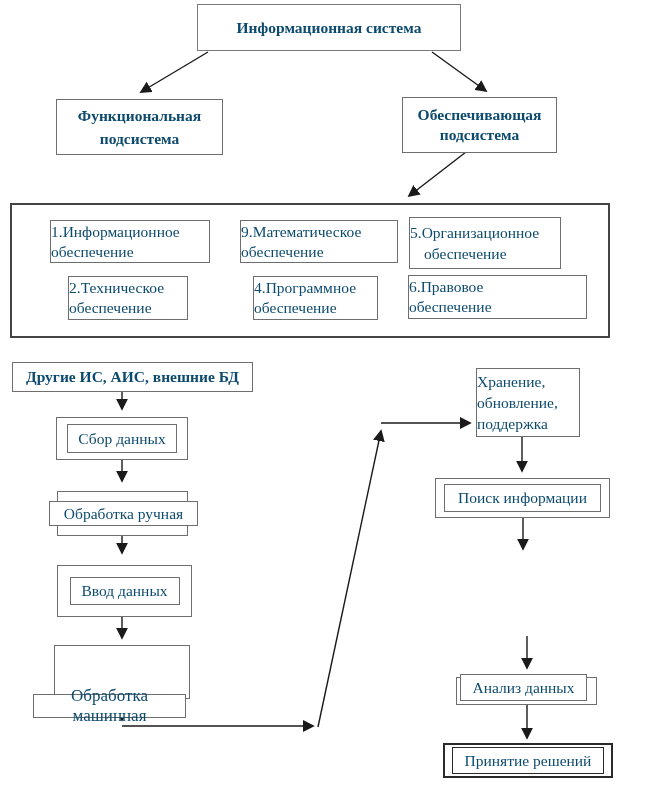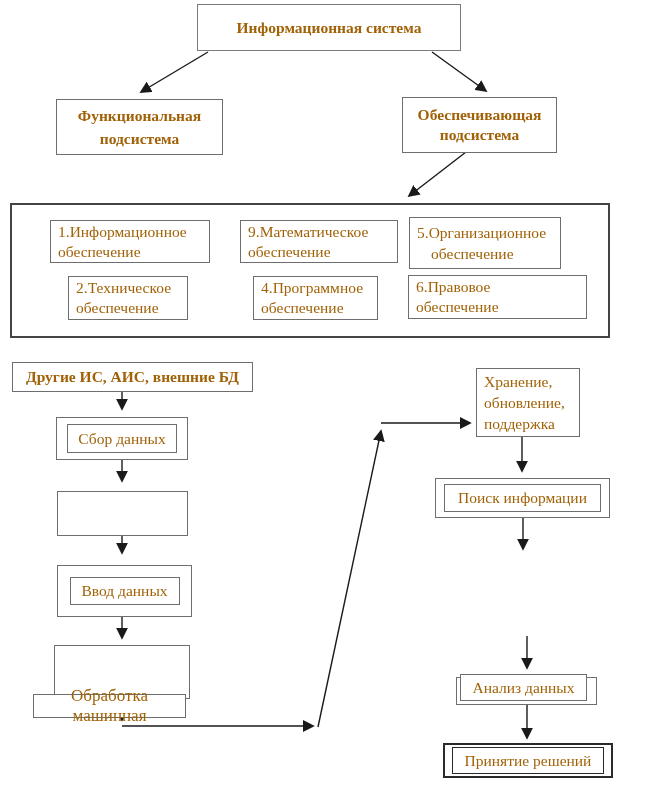--- a/index.html
+++ b/index.html
@@ -1,34 +1,34 @@
 <!DOCTYPE html>
 <html><head>
 <meta charset="utf-8">
 <style>
   html,body{margin:0;padding:0;background:#ffffff;}
   .canvas{
     position:relative;
     width:663px;height:789px;
     background:#ffffff;
     font-family:"Liberation Serif", serif;
-    color:#a16207;
+    color:#0c4a6e;
     overflow:hidden;
   }
   .arrows{position:absolute;left:0;top:0;width:663px;height:789px;pointer-events:none;}
   .box{
     position:absolute;box-sizing:border-box;background:#ffffff;
     border:1.5px solid #6e6e6e;
     display:flex;flex-direction:column;align-items:center;justify-content:center;
     text-align:center;font-size:15.5px;line-height:20px;
   }
   .bold{font-weight:bold;}
   .container{border:2px solid #444444;background:#ffffff;}
   .two-line-gap{justify-content:space-around;padding:4px 0;}
-  .lefttext{align-items:flex-start;text-align:left;padding-left:7px;}
+  .lefttext{align-items:flex-start;text-align:left;}
   .inner{
     box-sizing:border-box;border:1.5px solid #6e6e6e;background:#ffffff;
     display:flex;align-items:center;justify-content:center;flex-direction:column;
   }
   .ln{display:block;}
   .indent{padding-left:14px;}
   .dark{border-color:#2a2a2a;}
   .thick{border-width:2px;}
 </style>
 </head>
@@ -111,20 +111,23 @@
     <span class="ln">Другие ИС, АИС, внешние БД</span>
   </div>
 
   <div class="box" style="left:56px;top:417px;width:132px;height:43px;">
     <div class="inner" style="width:110px;height:29px;">
       <span class="ln">Сбор данных</span>
     </div>
   </div>
 
   <div class="box" style="left:57px;top:491px;width:131px;height:45px;"></div>
+  <div class="box" style="left:49px;top:501px;width:149px;height:25px;">
+    <span class="ln">Обработка ручная</span>
+  </div>
 
   <div class="box" style="left:57px;top:565px;width:135px;height:52px;">
     <div class="inner" style="width:110px;height:28px;">
       <span class="ln">Ввод данных</span>
     </div>
   </div>
 
   <div class="box" style="left:54px;top:645px;width:136px;height:54px;"></div>
   <div class="box" style="left:33px;top:694px;width:153px;height:24px;font-size:17px;">
     <span class="ln">Обработка машинная</span>

